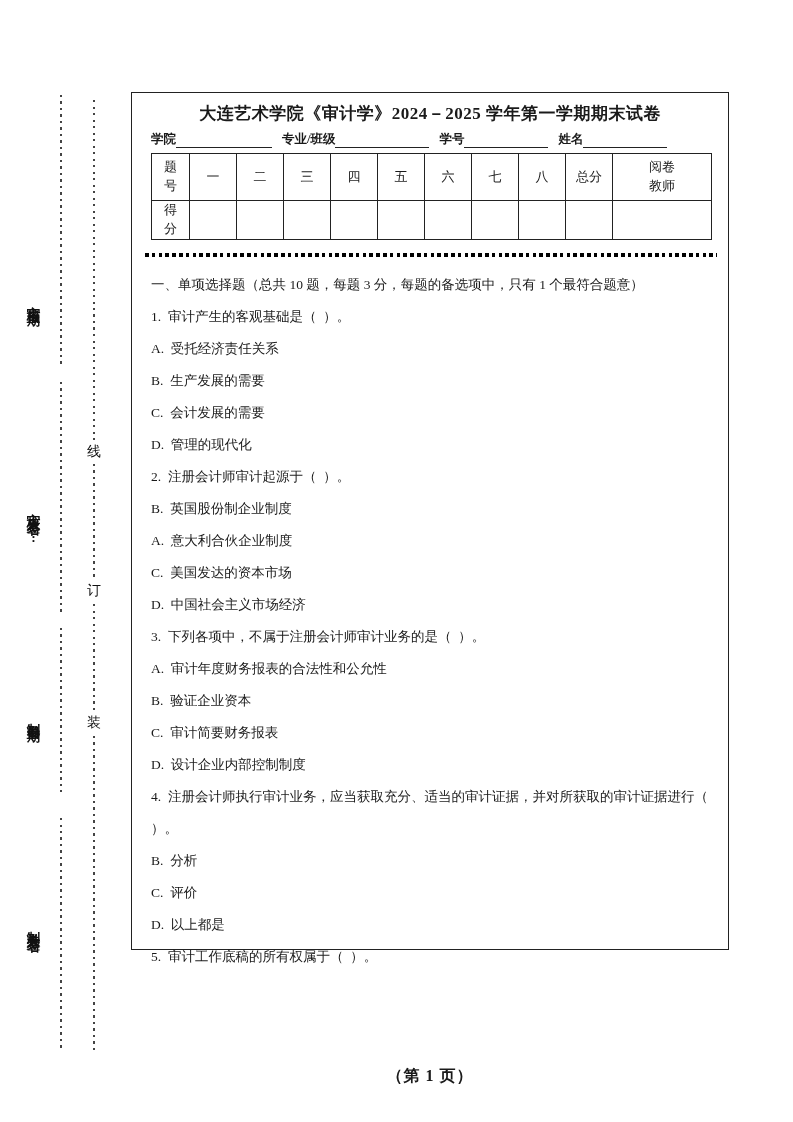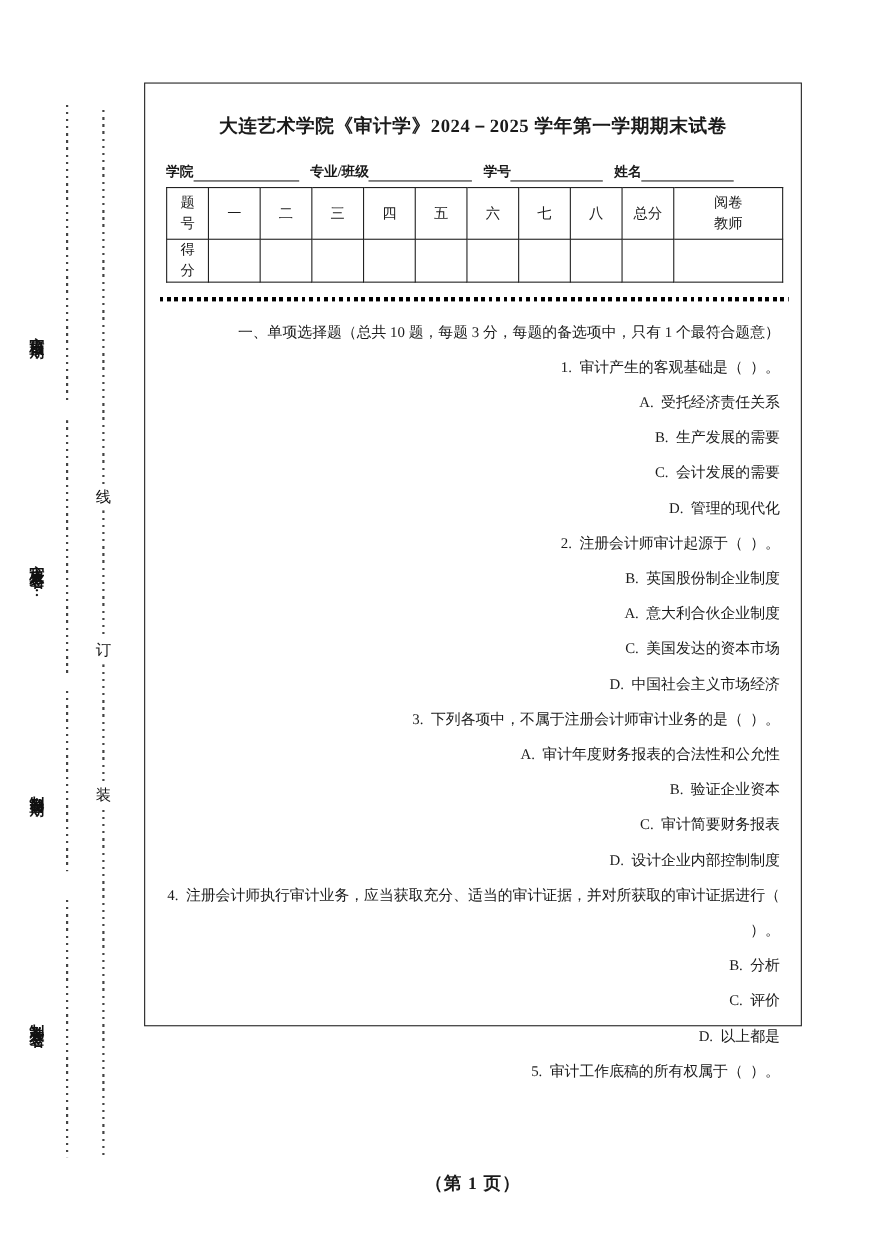--- a/index.html
+++ b/index.html
@@ -40,36 +40,36 @@
     position:absolute;
     left:86px;
     width:16px;
     text-align:center;
     font-size:14px;
     color:#111;
   }
   
   .paper{
     position:absolute;
-    left:131px;top:75px;
+    left:131px;top:92px;
     width:598px;height:858px;
     border:1.5px solid #222;
     box-sizing:border-box;
-    padding:26px 19px 0 19px;
+    padding:8px 19px 0 19px;
   }
   .title{
     text-align:center;
     font-weight:bold;
     font-size:17px;
     line-height:26px;
     letter-spacing:0.5px;
     white-space:nowrap;
   }
   .form-line{
-    margin-top:20px;
+    margin-top:4px;
     height:22px;
     font-size:12.5px;
     font-weight:bold;
     white-space:nowrap;
   }
   .fline{
     display:inline-block;
     border-bottom:1.2px solid #222;
     height:16px;
     vertical-align:bottom;
@@ -100,21 +100,20 @@
     height:4px;
     background:repeating-linear-gradient(90deg,#000 0 3.5px,transparent 3.5px 6.8px);
   }
   .content{
     margin-top:12px;
     font-size:13.5px;
   }
   .content .line{
     line-height:32px;
     white-space:pre-wrap;
-    text-align:right;
   }
   .footer{
     position:absolute;
     left:131px;top:1066px;
     width:598px;
     text-align:center;
     font-size:16px;
     font-weight:600;
     letter-spacing:1px;
   }

